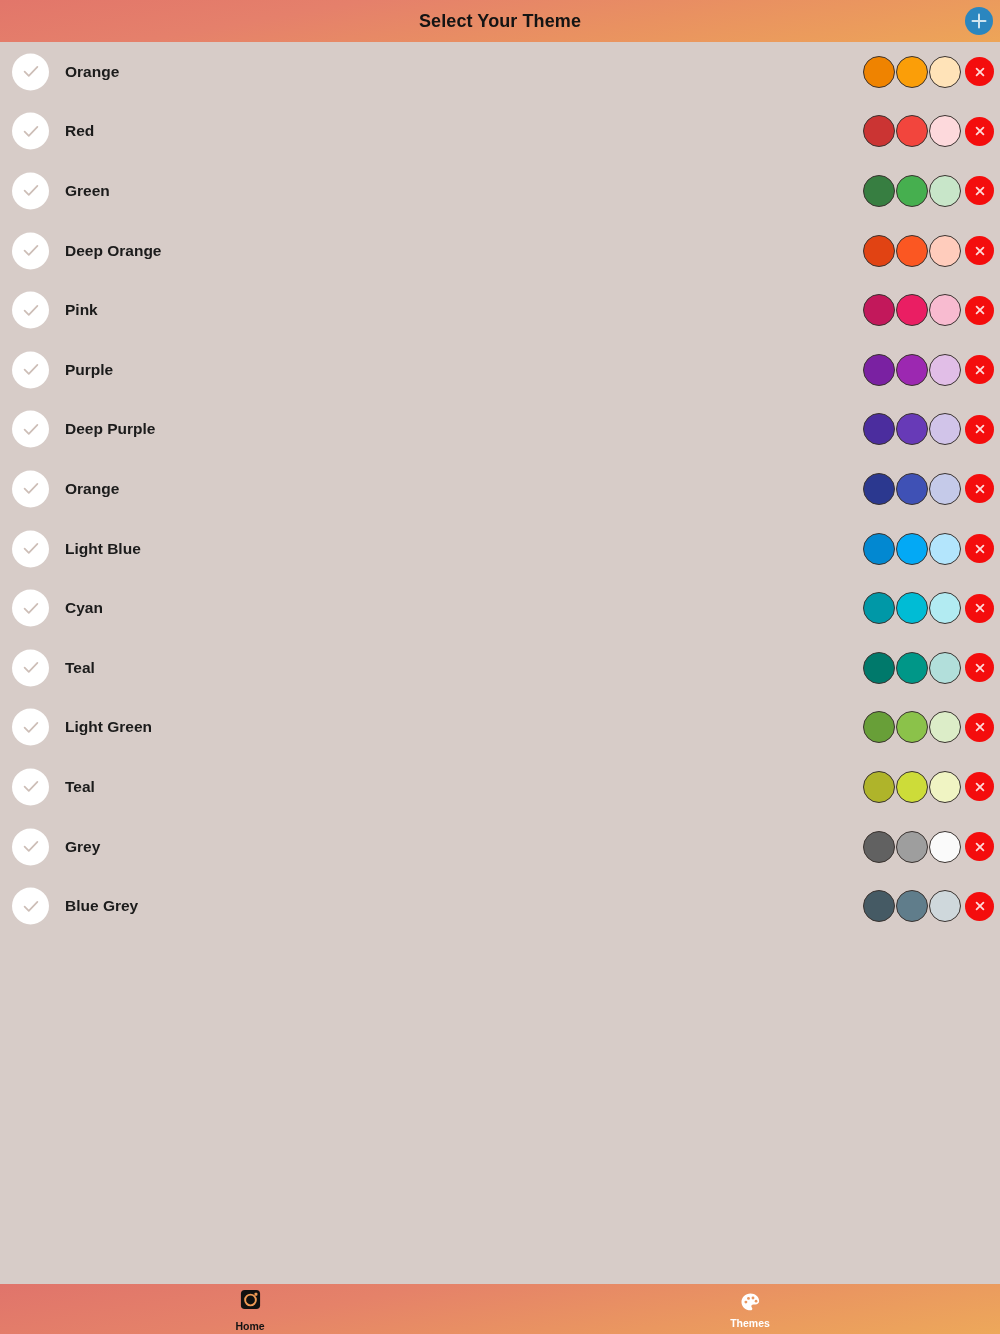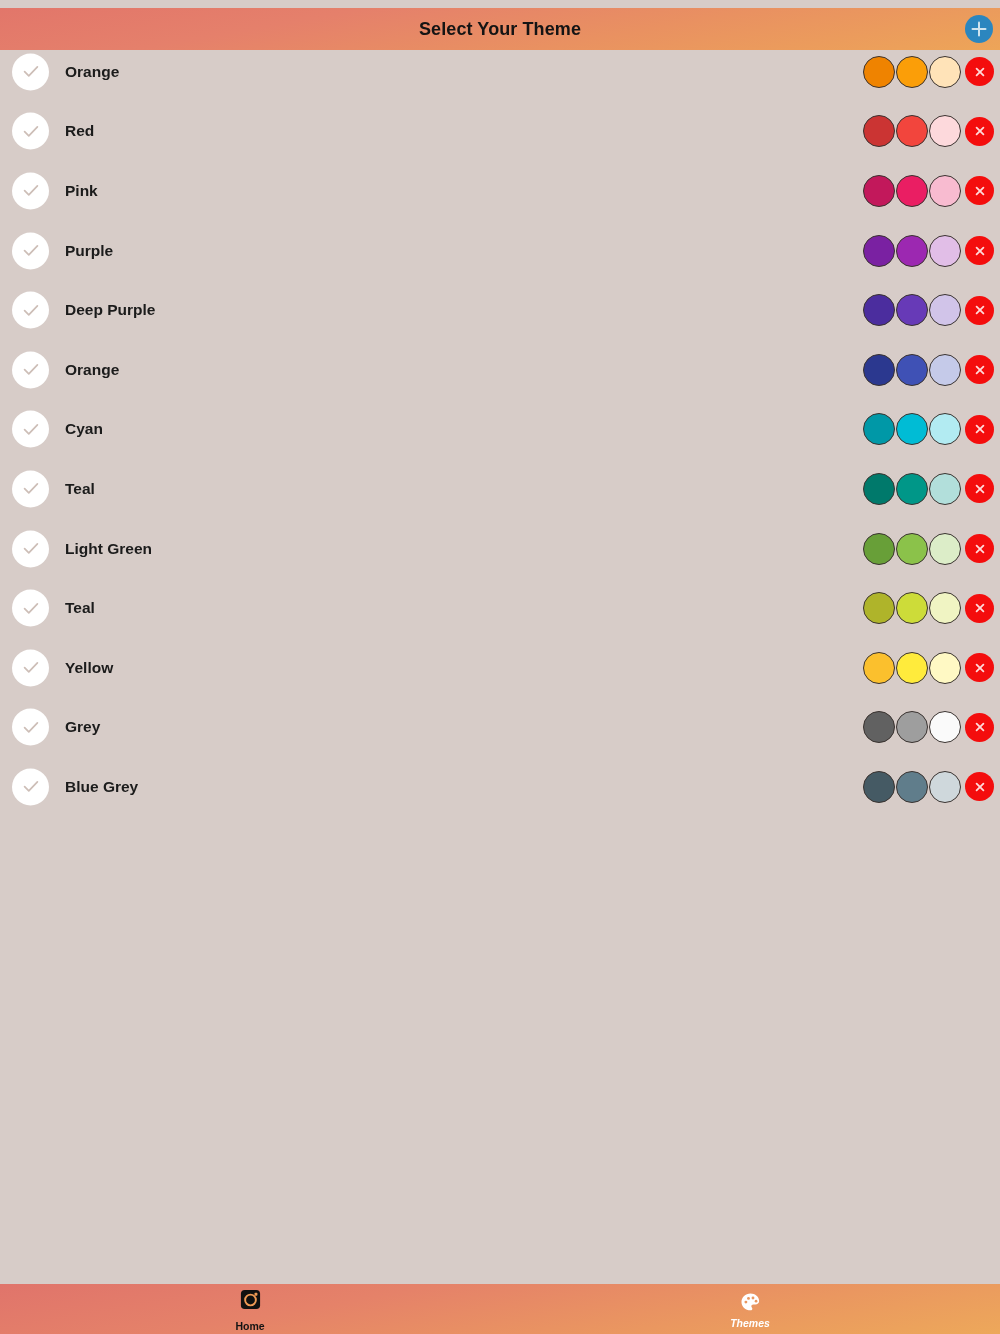--- a/index.html
+++ b/index.html
@@ -9,21 +9,21 @@
     background:#D7CCC8;
     overflow:hidden;
   }
 
   #app { position:relative; width:1000px; height:1334px; }
 
   
   #header {
     position:absolute; left:0; top:0; width:1000px; height:42px;
     background:linear-gradient(170deg,#e2766a 0%,#e5806b 30%,#e99161 62%,#eda558 100%);
-    display:flex; align-items:center; justify-content:center;margin-top:8px;
+    display:flex; align-items:center; justify-content:center;
   }
   #header-title {
     font-size:18px; font-weight:bold; color:#141414;
     letter-spacing:.1px;
   }
   #add-btn {
     position:absolute; right:7px; top:7px;
     width:28px; height:28px; border-radius:50%;
     background:#2b86bf; display:flex; align-items:center; justify-content:center;
     cursor:pointer;
@@ -78,21 +78,21 @@
     background:linear-gradient(170deg,#e0746b 0%,#e58269 35%,#ea9760 70%,#eda85a 100%);
     display:flex;
   }
   .nav-item {
     flex:1; display:flex; flex-direction:column;
     align-items:center; justify-content:center; gap:3px;
     cursor:pointer; padding-top:2px;
   }
   .nav-label { font-size:10.5px; font-weight:bold; }
   .nav-item.home .nav-label { color:#141414;margin-top:6px; }
-  .nav-item.themes .nav-label { color:#ffffff;font-style:italic; }
+  .nav-item.themes .nav-label { color:#ffffff; }
   .nav-icon { height:23px; display:flex; align-items:center; justify-content:center; }
   .nav-icon svg { display:block; }
 </style>
 </head>
 <body>
 
 <div id="app">
 
   <div id="header">
     <div id="header-title">Select Your Theme</div>
@@ -142,20 +142,58 @@
             </svg>
           </div>
         </div>
       </div>
       <div class="theme-row">
         <div class="check-circle">
           <svg width="20" height="20" viewBox="0 0 20 20">
             <path d="M3.6 10.2 L7.8 14.4 L16.4 5.4" fill="none" stroke="#cdbeb7" stroke-width="1.7" stroke-linecap="round" stroke-linejoin="round"></path>
           </svg>
         </div>
+        <div class="theme-name">Green</div>
+        <div class="swatches">
+          <div class="swatch" style="background: rgb(55, 126, 65);"></div>
+          <div class="swatch" style="background: rgb(70, 175, 79);"></div>
+          <div class="swatch" style="background: rgb(200, 230, 201);"></div>
+          <div class="del-btn">
+            <svg width="16" height="16" viewBox="0 0 16 16">
+              <line x1="4.6" y1="4.6" x2="11.4" y2="11.4" stroke="#ffd9d9" stroke-width="1.8" stroke-linecap="round"></line>
+              <line x1="11.4" y1="4.6" x2="4.6" y2="11.4" stroke="#ffd9d9" stroke-width="1.8" stroke-linecap="round"></line>
+            </svg>
+          </div>
+        </div>
+      </div>
+      <div class="theme-row">
+        <div class="check-circle">
+          <svg width="20" height="20" viewBox="0 0 20 20">
+            <path d="M3.6 10.2 L7.8 14.4 L16.4 5.4" fill="none" stroke="#cdbeb7" stroke-width="1.7" stroke-linecap="round" stroke-linejoin="round"></path>
+          </svg>
+        </div>
+        <div class="theme-name">Deep Orange</div>
+        <div class="swatches">
+          <div class="swatch" style="background: rgb(225, 67, 19);"></div>
+          <div class="swatch" style="background: rgb(251, 87, 34);"></div>
+          <div class="swatch" style="background: rgb(255, 204, 188);"></div>
+          <div class="del-btn">
+            <svg width="16" height="16" viewBox="0 0 16 16">
+              <line x1="4.6" y1="4.6" x2="11.4" y2="11.4" stroke="#ffd9d9" stroke-width="1.8" stroke-linecap="round"></line>
+              <line x1="11.4" y1="4.6" x2="4.6" y2="11.4" stroke="#ffd9d9" stroke-width="1.8" stroke-linecap="round"></line>
+            </svg>
+          </div>
+        </div>
+      </div>
+      <div class="theme-row">
+        <div class="check-circle">
+          <svg width="20" height="20" viewBox="0 0 20 20">
+            <path d="M3.6 10.2 L7.8 14.4 L16.4 5.4" fill="none" stroke="#cdbeb7" stroke-width="1.7" stroke-linecap="round" stroke-linejoin="round"></path>
+          </svg>
+        </div>
         <div class="theme-name">Pink</div>
         <div class="swatches">
           <div class="swatch" style="background: rgb(194, 24, 91);"></div>
           <div class="swatch" style="background: rgb(234, 30, 99);"></div>
           <div class="swatch" style="background: rgb(248, 187, 208);"></div>
           <div class="del-btn">
             <svg width="16" height="16" viewBox="0 0 16 16">
               <line x1="4.6" y1="4.6" x2="11.4" y2="11.4" stroke="#ffd9d9" stroke-width="1.8" stroke-linecap="round"></line>
               <line x1="11.4" y1="4.6" x2="4.6" y2="11.4" stroke="#ffd9d9" stroke-width="1.8" stroke-linecap="round"></line>
             </svg>
@@ -218,20 +256,39 @@
             </svg>
           </div>
         </div>
       </div>
       <div class="theme-row">
         <div class="check-circle">
           <svg width="20" height="20" viewBox="0 0 20 20">
             <path d="M3.6 10.2 L7.8 14.4 L16.4 5.4" fill="none" stroke="#cdbeb7" stroke-width="1.7" stroke-linecap="round" stroke-linejoin="round"></path>
           </svg>
         </div>
+        <div class="theme-name">Light Blue</div>
+        <div class="swatches">
+          <div class="swatch" style="background: rgb(2, 136, 209);"></div>
+          <div class="swatch" style="background: rgb(3, 169, 245);"></div>
+          <div class="swatch" style="background: rgb(179, 229, 252);"></div>
+          <div class="del-btn">
+            <svg width="16" height="16" viewBox="0 0 16 16">
+              <line x1="4.6" y1="4.6" x2="11.4" y2="11.4" stroke="#ffd9d9" stroke-width="1.8" stroke-linecap="round"></line>
+              <line x1="11.4" y1="4.6" x2="4.6" y2="11.4" stroke="#ffd9d9" stroke-width="1.8" stroke-linecap="round"></line>
+            </svg>
+          </div>
+        </div>
+      </div>
+      <div class="theme-row">
+        <div class="check-circle">
+          <svg width="20" height="20" viewBox="0 0 20 20">
+            <path d="M3.6 10.2 L7.8 14.4 L16.4 5.4" fill="none" stroke="#cdbeb7" stroke-width="1.7" stroke-linecap="round" stroke-linejoin="round"></path>
+          </svg>
+        </div>
         <div class="theme-name">Cyan</div>
         <div class="swatches">
           <div class="swatch" style="background: rgb(0, 152, 167);"></div>
           <div class="swatch" style="background: rgb(0, 188, 213);"></div>
           <div class="swatch" style="background: rgb(178, 235, 242);"></div>
           <div class="del-btn">
             <svg width="16" height="16" viewBox="0 0 16 16">
               <line x1="4.6" y1="4.6" x2="11.4" y2="11.4" stroke="#ffd9d9" stroke-width="1.8" stroke-linecap="round"></line>
               <line x1="11.4" y1="4.6" x2="4.6" y2="11.4" stroke="#ffd9d9" stroke-width="1.8" stroke-linecap="round"></line>
             </svg>
@@ -280,39 +337,20 @@
         <div class="check-circle">
           <svg width="20" height="20" viewBox="0 0 20 20">
             <path d="M3.6 10.2 L7.8 14.4 L16.4 5.4" fill="none" stroke="#cdbeb7" stroke-width="1.7" stroke-linecap="round" stroke-linejoin="round"></path>
           </svg>
         </div>
         <div class="theme-name">Teal</div>
         <div class="swatches">
           <div class="swatch" style="background: rgb(175, 180, 42);"></div>
           <div class="swatch" style="background: rgb(205, 220, 57);"></div>
           <div class="swatch" style="background: rgb(240, 244, 195);"></div>
-          <div class="del-btn">
-            <svg width="16" height="16" viewBox="0 0 16 16">
-              <line x1="4.6" y1="4.6" x2="11.4" y2="11.4" stroke="#ffd9d9" stroke-width="1.8" stroke-linecap="round"></line>
-              <line x1="11.4" y1="4.6" x2="4.6" y2="11.4" stroke="#ffd9d9" stroke-width="1.8" stroke-linecap="round"></line>
-            </svg>
-          </div>
-        </div>
-      </div>
-      <div class="theme-row">
-        <div class="check-circle">
-          <svg width="20" height="20" viewBox="0 0 20 20">
-            <path d="M3.6 10.2 L7.8 14.4 L16.4 5.4" fill="none" stroke="#cdbeb7" stroke-width="1.7" stroke-linecap="round" stroke-linejoin="round"></path>
-          </svg>
-        </div>
-        <div class="theme-name">Yellow</div>
-        <div class="swatches">
-          <div class="swatch" style="background: rgb(251, 192, 45);"></div>
-          <div class="swatch" style="background: rgb(255, 235, 60);"></div>
-          <div class="swatch" style="background: rgb(255, 249, 196);"></div>
           <div class="del-btn">
             <svg width="16" height="16" viewBox="0 0 16 16">
               <line x1="4.6" y1="4.6" x2="11.4" y2="11.4" stroke="#ffd9d9" stroke-width="1.8" stroke-linecap="round"></line>
               <line x1="11.4" y1="4.6" x2="4.6" y2="11.4" stroke="#ffd9d9" stroke-width="1.8" stroke-linecap="round"></line>
             </svg>
           </div>
         </div>
       </div>
       <div class="theme-row">
         <div class="check-circle">

